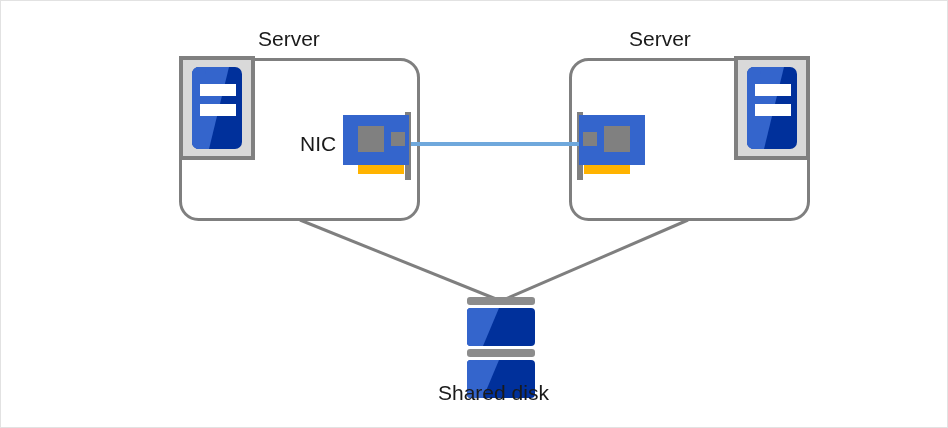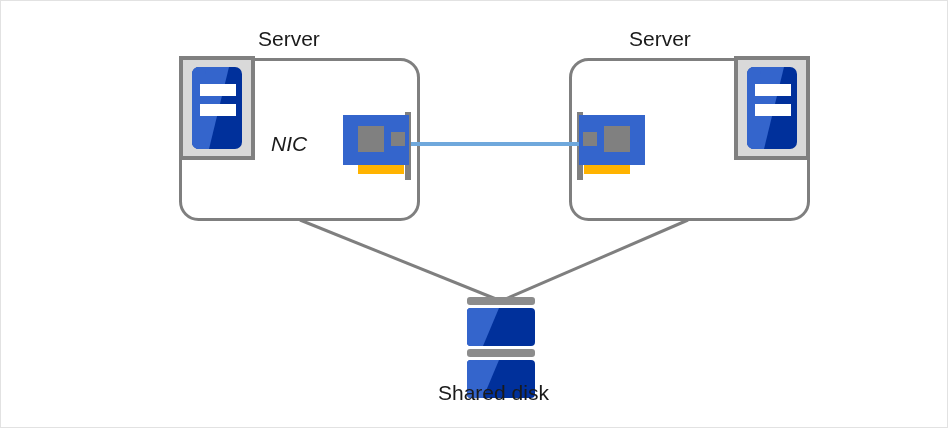--- a/index.html
+++ b/index.html
@@ -29,21 +29,21 @@
   .lbl {
     position: absolute;
     color: #1a1a1a;
     font-size: 21px;
     line-height: 1;
     white-space: nowrap;
     font-family: "Liberation Sans", sans-serif;
   }
   #label-server-left  { left: 257px; top: 27px; }
   #label-server-right { left: 628px; top: 27px; }
-  #label-nic          { left: 270px; top: 132px; font-style: italic; }
+  #label-nic          { left: 299px; top: 132px; }
   #label-shared-disk  { left: 437px; top: 381px; text-align: center; }
 </style>
 </head>
 <body>
 
 <div id="canvas">
 
   <svg id="diagram-svg" viewBox="0 0 948 428">
 
     <line x1="299" y1="219" x2="500" y2="300" stroke="#7f7f7f" stroke-width="3"></line>

